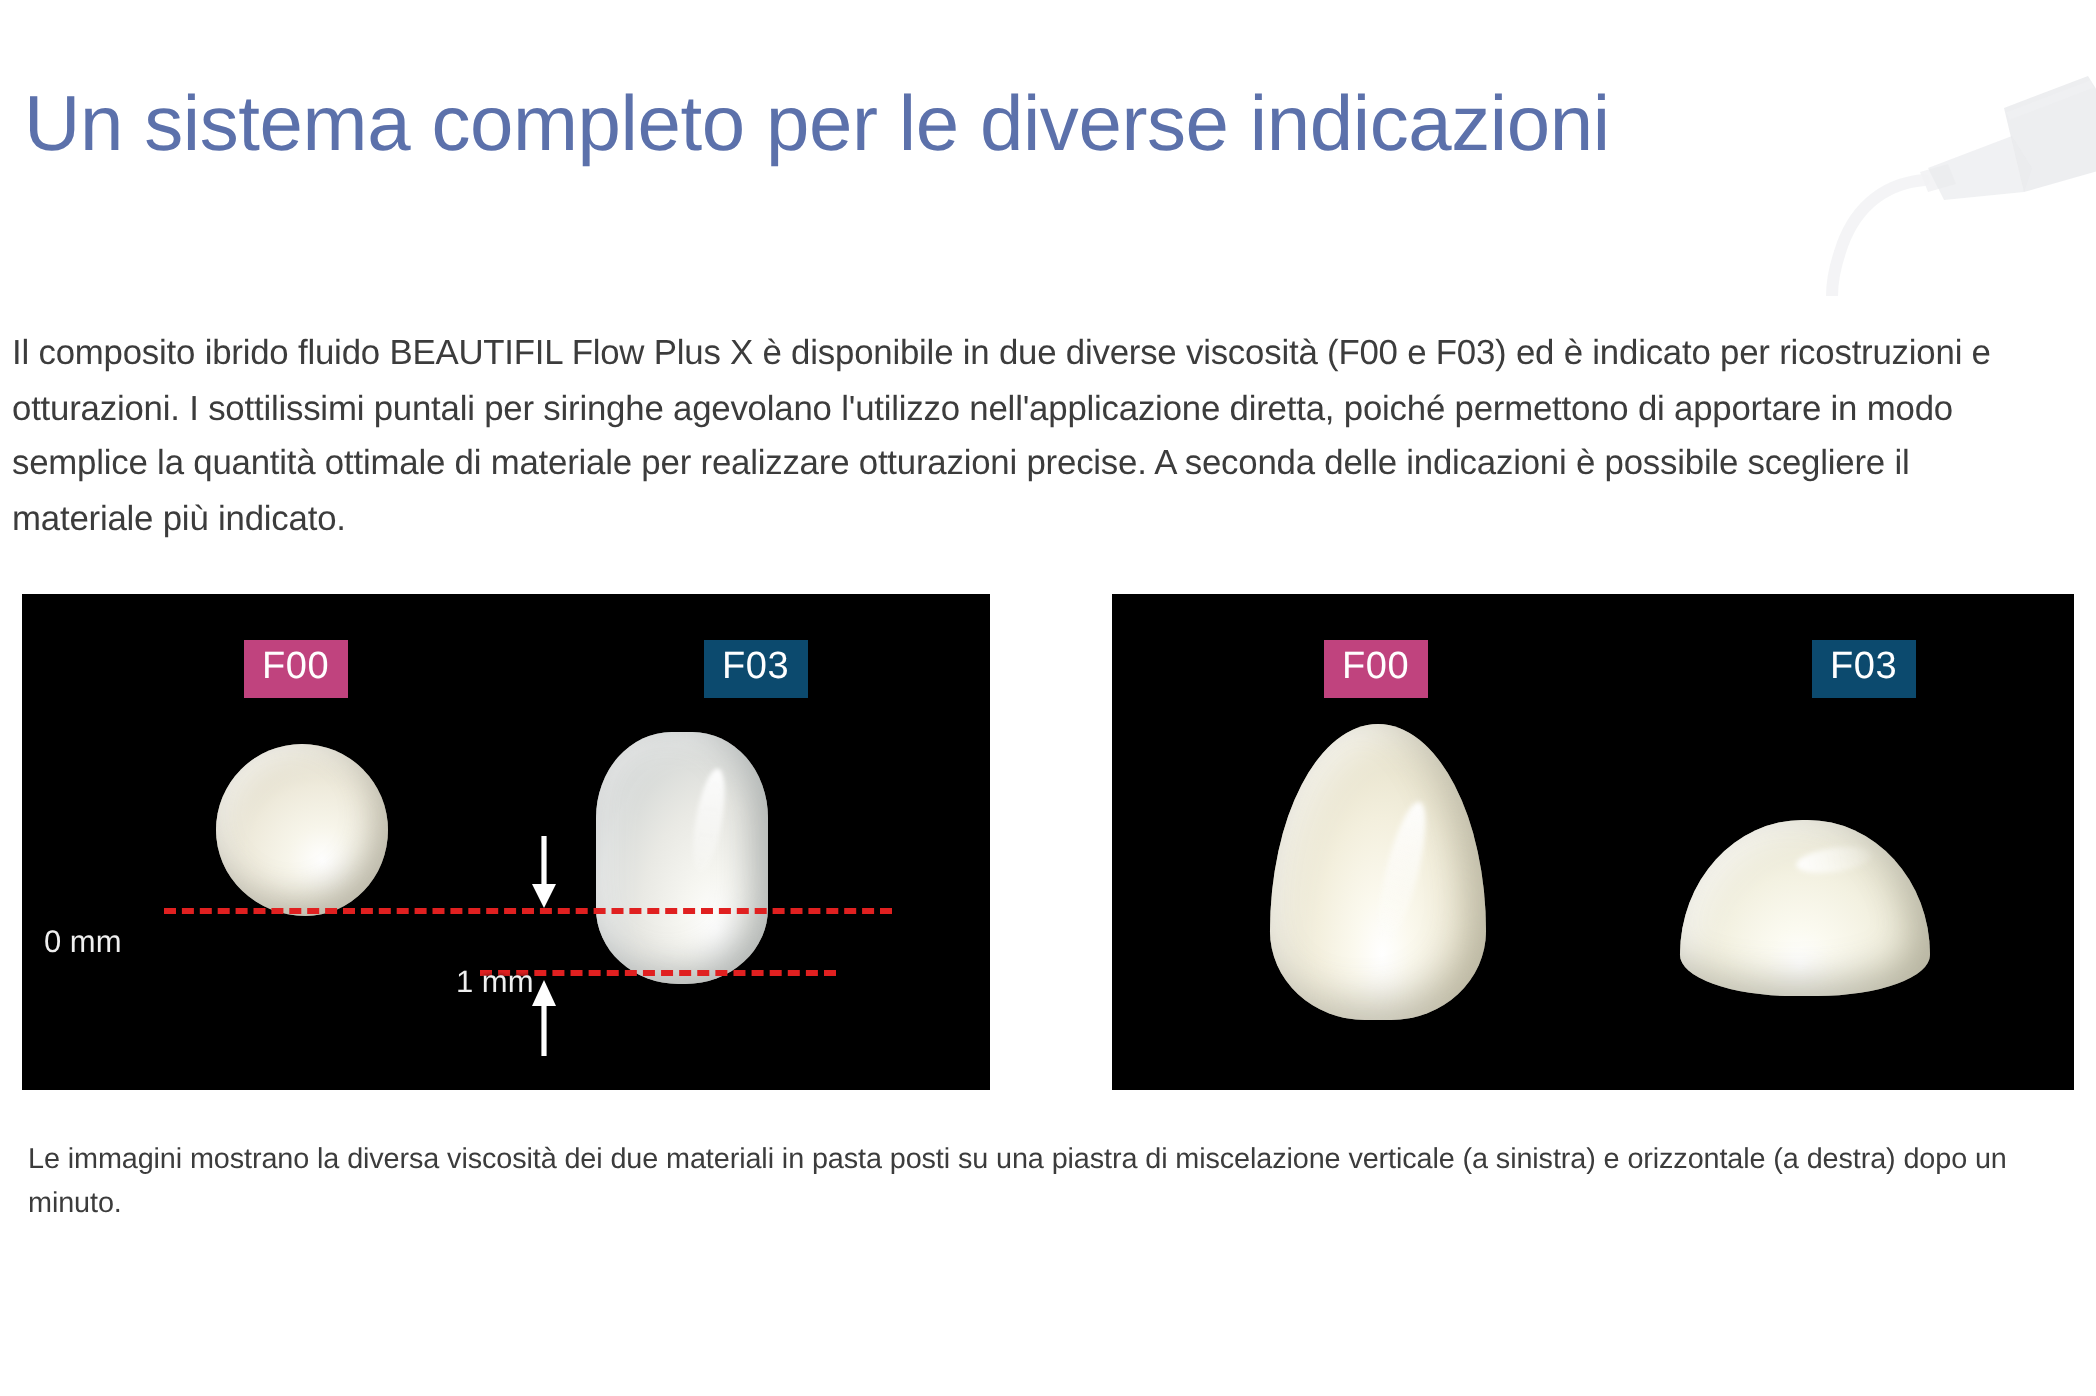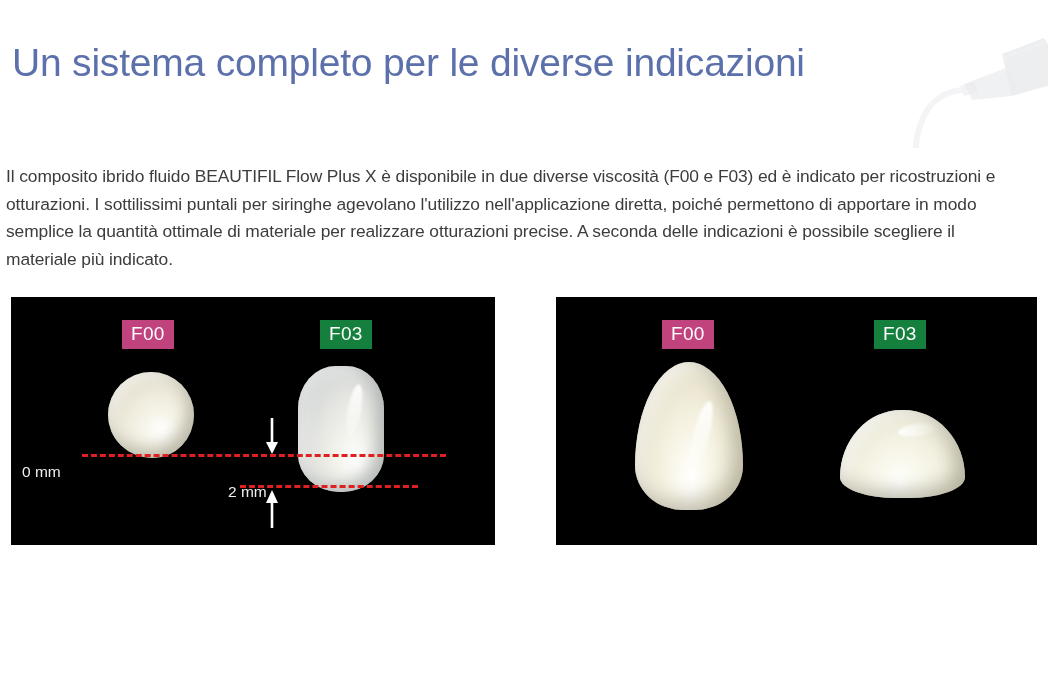--- a/index.html
+++ b/index.html
@@ -62,21 +62,21 @@
   .chip {
     position: absolute;
     color: #ffffff;
     font-size: 19px;
     line-height: 26px;
     padding: 1px 9px 2px 9px;
     letter-spacing: .3px;
     white-space: nowrap;
   }
   .chip-f00 { background: #c0437e; }
-  .chip-f03 { background: #15803d; }
+  .chip-f03 { background: #0c4a6e; margin-left: 32px; }
 
   .l-chip-f00 { left: 122px; top: 320px; }
   .l-chip-f03 { left: 320px; top: 320px; }
   .r-chip-f00 { left: 662px; top: 320px; }
   .r-chip-f03 { left: 874px; top: 320px; }
 
   
   .scale-text {
     position: absolute;
     color: #efefef;
@@ -211,21 +211,21 @@
 
   <div class="panel panel-left"></div>
 
   <div class="blob blob-l-f00"></div>
   <div class="blob blob-l-f03"></div>
 
   <div class="dash dash-0mm"></div>
   <div class="dash dash-3mm"></div>
 
   <span class="scale-text txt-0mm">0 mm</span>
-  <span class="scale-text txt-3mm">2 mm</span>
+  <span class="scale-text txt-3mm">1 mm</span>
 
   <div class="arrow" style="left:262px; top:418px;">
     <svg width="20" height="36" viewBox="0 0 20 36" xmlns="http://www.w3.org/2000/svg">
       <line x1="10" y1="0" x2="10" y2="28" stroke="#ffffff" stroke-width="2.6"></line>
       <polygon points="10,36 4,24 16,24" fill="#ffffff"></polygon>
     </svg>
   </div>
   <div class="arrow" style="left:262px; top:490px;">
     <svg width="20" height="38" viewBox="0 0 20 38" xmlns="http://www.w3.org/2000/svg">
       <line x1="10" y1="10" x2="10" y2="38" stroke="#ffffff" stroke-width="2.6"></line>
@@ -237,14 +237,15 @@
   <span class="chip chip-f03 l-chip-f03">F03</span>
 
   <div class="panel panel-right"></div>
 
   <div class="blob blob-r-f00"></div>
   <div class="blob blob-r-f03"></div>
 
   <span class="chip chip-f00 r-chip-f00">F00</span>
   <span class="chip chip-f03 r-chip-f03">F03</span>
 
+  <p class="caption">Le immagini mostrano la diversa viscosità dei due materiali in pasta posti su una piastra di miscelazione verticale (a sinistra) e orizzontale (a destra) dopo un minuto.</p>
 
 </div>
 
 </body></html>

